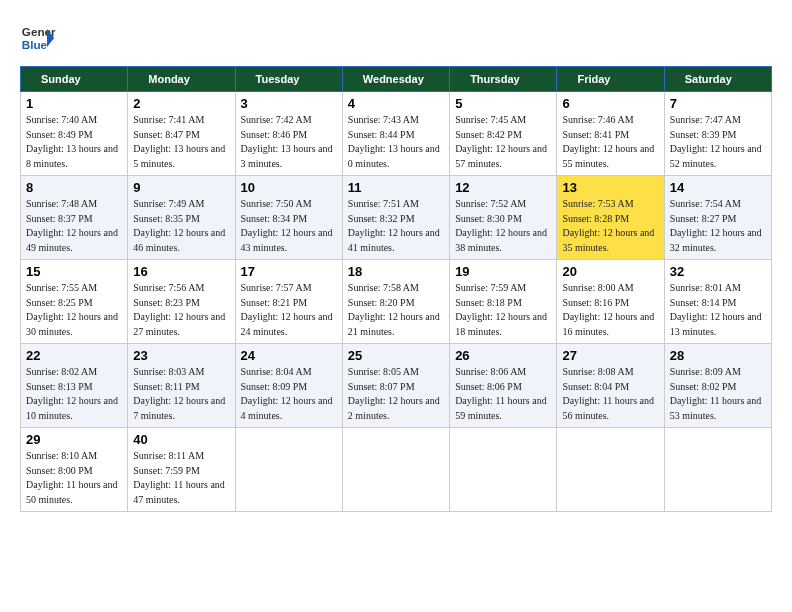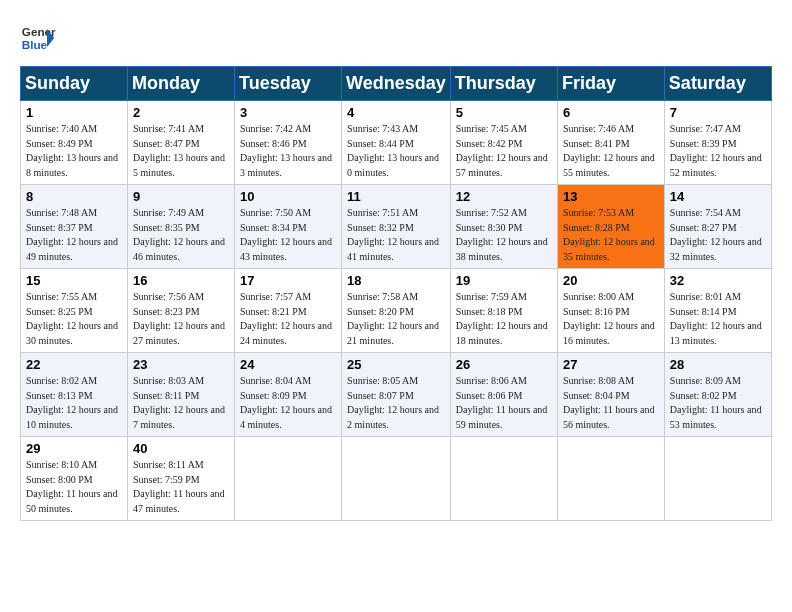--- a/index.html
+++ b/index.html
@@ -36,25 +36,25 @@
     .location-title {
       font-size: 14px;
       color: #333;
     }
     table {
       width: 100%;
       border-collapse: collapse;
       font-size: 10.5px;
     }
     thead tr th {
-      background-color: #0c4a6e;
+      background-color: #14532d;
       color: #fff;
-      padding: 6px 4px;
+      padding: 6px 20px;
       text-align: left;
-      font-size: 18px;
+      font-size: 11px;
       border: 1px solid #2a6bbf;
     }
     tbody tr td {
       border: 1px solid #ccc;
       vertical-align: top;
       padding: 4px 5px;
       width: calc(100% / 7);
       height: 80px;
       background: #fff;
     }
@@ -151,21 +151,21 @@
           <div class="day-info">Sunrise: 7:50 AM<br>Sunset: 8:34 PM<br>Daylight: 12 hours and 43 minutes.</div>
         </td>
         <td style="background: rgb(240, 244, 250); margin-top: 8px;">
           <span class="day-num">11</span>
           <div class="day-info">Sunrise: 7:51 AM<br>Sunset: 8:32 PM<br>Daylight: 12 hours and 41 minutes.</div>
         </td>
         <td style="background: rgb(240, 244, 250);">
           <span class="day-num">12</span>
           <div class="day-info">Sunrise: 7:52 AM<br>Sunset: 8:30 PM<br>Daylight: 12 hours and 38 minutes.</div>
         </td>
-        <td style="background: #f97316;">
+        <td style="background: #fde047;">
           <span class="day-num">13</span>
           <div class="day-info">Sunrise: 7:53 AM<br>Sunset: 8:28 PM<br>Daylight: 12 hours and 35 minutes.</div>
         </td>
         <td style="background: rgb(240, 244, 250);">
           <span class="day-num">14</span>
           <div class="day-info">Sunrise: 7:54 AM<br>Sunset: 8:27 PM<br>Daylight: 12 hours and 32 minutes.</div>
         </td>
       </tr>
       <tr>
         <td>

